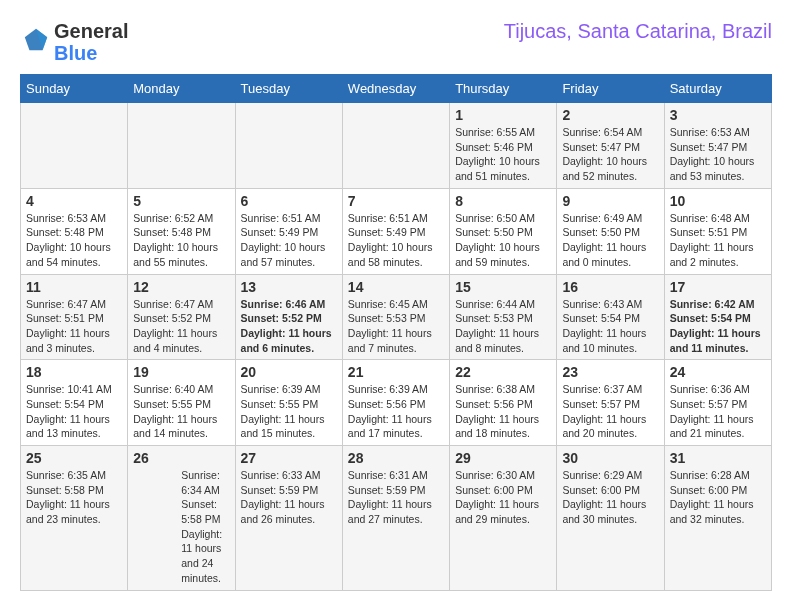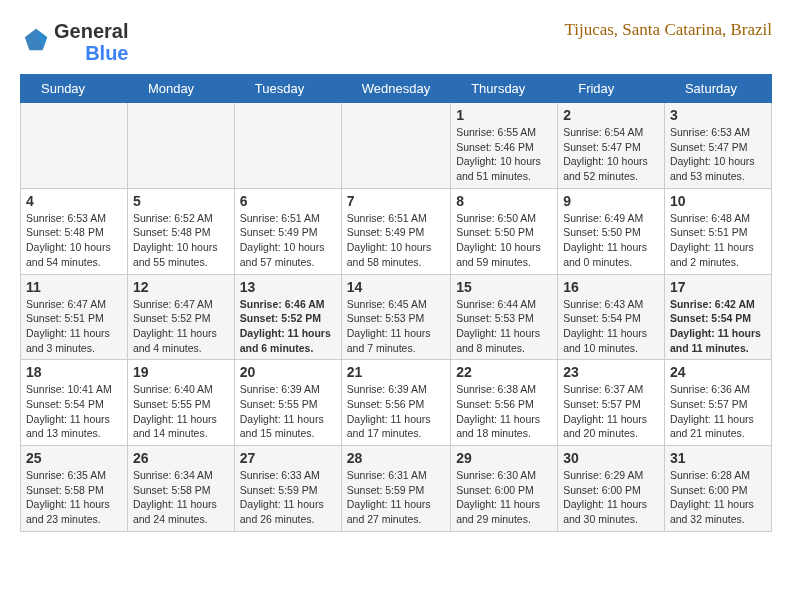--- a/index.html
+++ b/index.html
@@ -12,21 +12,20 @@
     }
     .header {
       display: flex;
       align-items: flex-start;
       justify-content: space-between;
       margin-bottom: 10px;
     }
     .logo {
       display: flex;
       align-items: center;
-      text-align: right;
     }
     .logo-text {
       font-size: 20px;
       font-weight: bold;
       line-height: 1.1;
     }
     .logo-general { color: #333; }
     .logo-blue { color: #3b82f6; }
     .logo-icon {
       width: 28px;
@@ -35,33 +34,32 @@
     }
     .title-block {
       text-align: right;
     }
     .main-title {
       font-size: 36px;
       color: #333;
       font-weight: normal;
     }
     .subtitle {
-      font-size: 17px;
-      color: #a16207;
-      font-family: Liberation Serif, serif;
+      font-size: 20px;
+      color: #8b5cf6;
     }
     table {
       width: 100%;
       border-collapse: collapse;
       font-size: 11px;
     }
     thead tr th {
       background-color: #2a6db5;
       color: #fff;
-      padding: 6px 20px;
+      padding: 6px 5px;
       text-align: left;
       font-size: 13px;
       font-weight: normal;
       border: 1px solid #2a6db5;
     }
     tbody tr td {
       border: 1px solid #ccc;
       vertical-align: top;
       padding: 4px 5px;
       width: 14.28%;
@@ -309,21 +307,21 @@
       <tr>
         <td>
           <span class="day-num">25</span>
           <div class="day-info" style="white-space: pre-line;">Sunrise: 6:35 AM
 Sunset: 5:58 PM
 Daylight: 11 hours
 and 23 minutes.</div>
         </td>
         <td>
           <span class="day-num">26</span>
-          <div class="day-info" style="white-space: pre-line;">Sunrise: 6:34 AM
+          <div class="day-info" style="white-space: pre-line; margin-left: 48px;">Sunrise: 6:34 AM
 Sunset: 5:58 PM
 Daylight: 11 hours
 and 24 minutes.</div>
         </td>
         <td>
           <span class="day-num">27</span>
           <div class="day-info" style="white-space: pre-line;">Sunrise: 6:33 AM
 Sunset: 5:59 PM
 Daylight: 11 hours
 and 26 minutes.</div>

